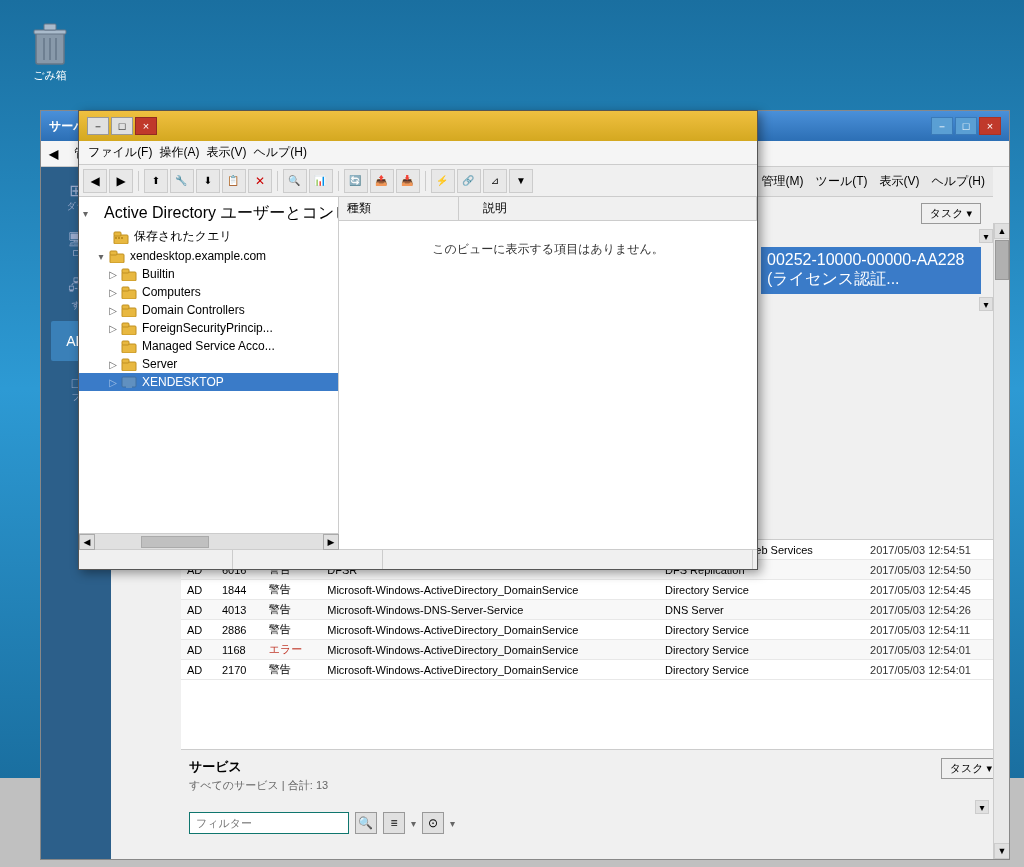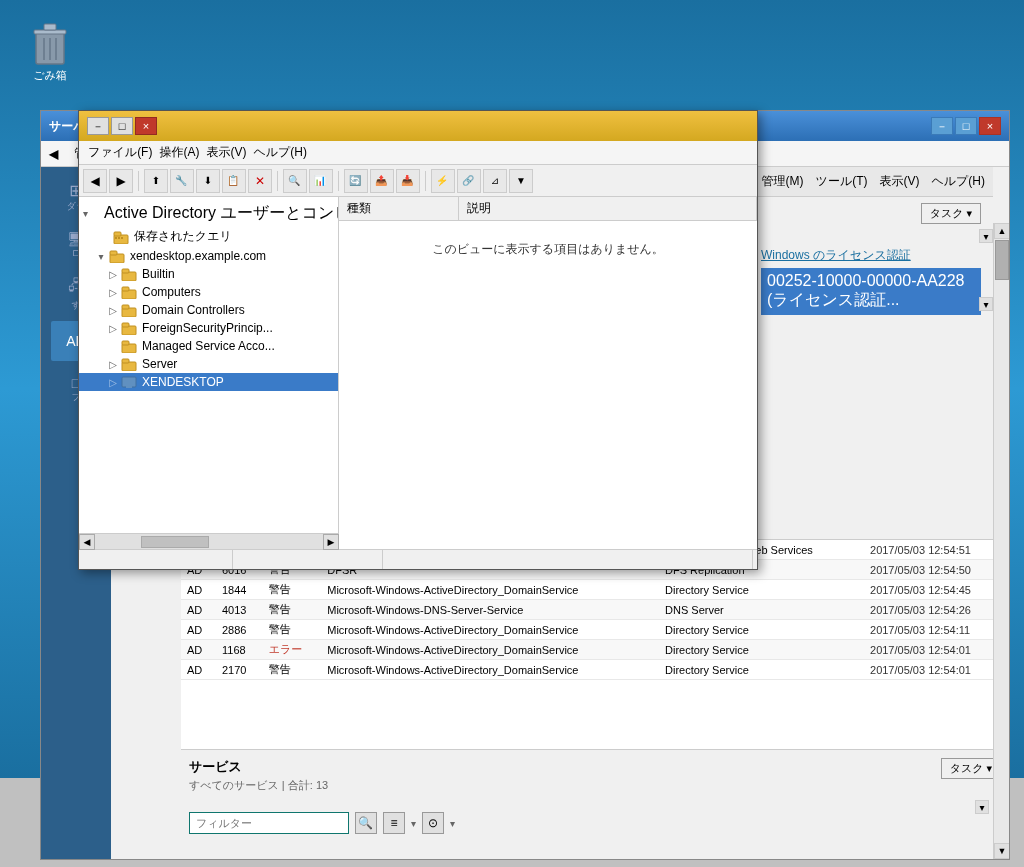--- a/index.html
+++ b/index.html
@@ -510,21 +510,20 @@
 
       <div style="position:absolute; top:36px; right:28px;">
         <button class="task-btn">
           <span>タスク ▾</span>
         </button>
       </div>
 
       <div style="position:absolute; top:62px; right:16px; width:14px; height:14px; background:#e0e0e0; border:1px solid #ccc; display:flex; align-items:center; justify-content:center; font-size:10px; cursor:pointer;">▾</div>
 
       <div style="position:absolute; top:80px; right:28px; width:220px;">
-        <div class="license-title">Windows のライセンス認証</div>
         <div class="license-item">00252-10000-00000-AA228 (ライセンス認証...</div>
       </div>
 
       <div style="position:absolute; top:130px; right:16px; width:14px; height:14px; background:#e0e0e0; border:1px solid #ccc; display:flex; align-items:center; justify-content:center; font-size:10px; cursor:pointer;">▾</div>
 
       <div style="position:absolute; top:490px; right:28px; color:#1a6fa0; font-size:11px; cursor:pointer; text-decoration:underline;">日付と時刻 ▲</div>
 
       <div style="position:absolute; top:490px; right:200px;">
         <button class="task-btn">タスク ▾</button>
       </div>
@@ -757,21 +756,21 @@
             <rect x="5" y="11" width="6" height="2" fill="#6090c0"></rect>
           </svg>
           <span>XENDESKTOP</span>
         </div>
       </div>
 
       <div class="ad-content">
 
         <div class="ad-col-header">
           <div class="ad-col" style="width:120px;">種類</div>
-          <div class="ad-col" style="flex:1;">説明</div>
+          <div class="ad-col" style="flex:1;margin-left:16px;">説明</div>
         </div>
 
         <div class="ad-empty-msg">このビューに表示する項目はありません。</div>
       </div>
     </div>
 
     <div style="display:flex; height:16px; border-top:1px solid #ccc; background:#f0f0f0; width:260px; position:absolute; bottom:20px; left:0;">
       <div class="scroll-arrow">◀</div>
       <div style="flex:1; background:#e0e0e0; position:relative;">
         <div style="position:absolute; left:20%; width:30%; height:12px; top:2px; background:#c0c0c0; border:1px solid #aaa;"></div>

